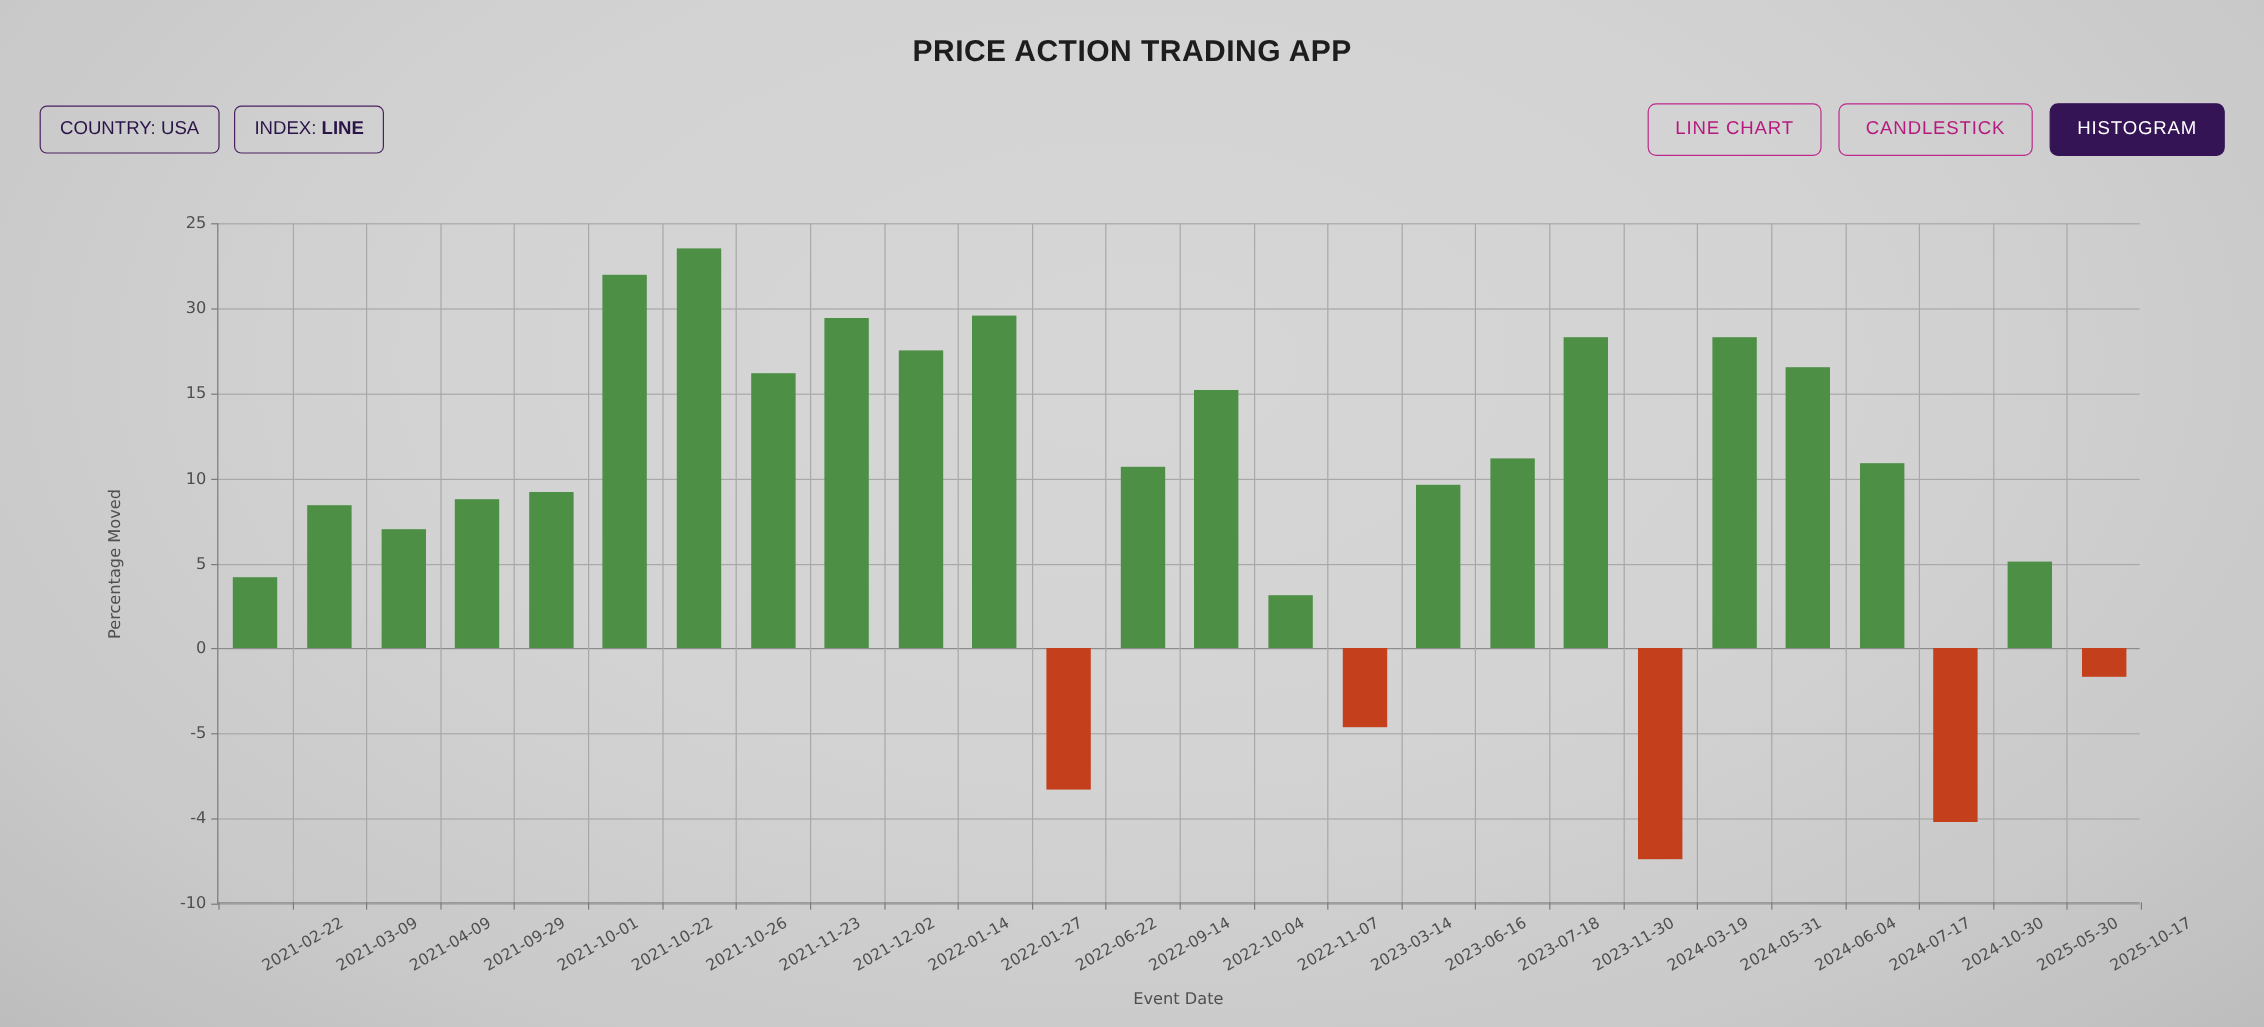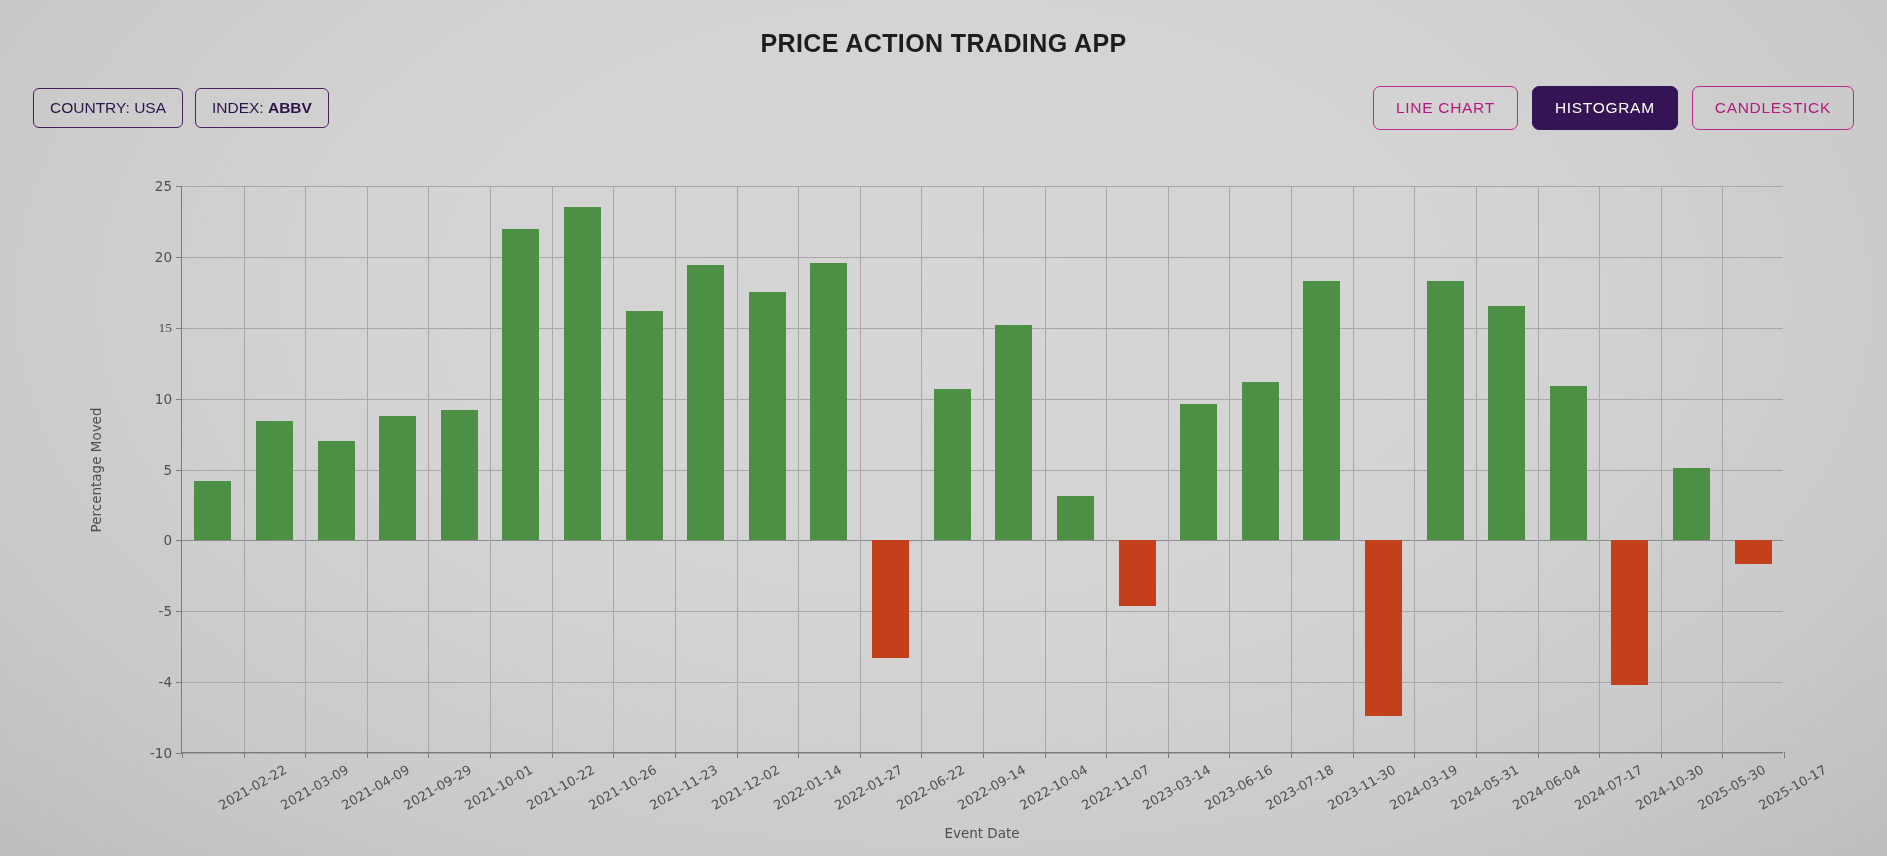--- a/index.html
+++ b/index.html
@@ -171,42 +171,42 @@
   }
 </style>
 </head>
 <body>
 
 <div id="app-title">PRICE ACTION TRADING APP</div>
 
 <div id="toolbar">
   <div id="info-chips">
       <div class="chip"><span>COUNTRY: </span><span>USA</span></div>
-      <div class="chip"><span>INDEX: </span><b>ABBV</b></div>
+      <div class="chip"><span>INDEX: </span><b>LINE</b></div>
     </div>
   <div id="view-buttons">
       <div class="view-btn"><span>LINE CHART</span></div>
+      <div class="view-btn"><span>CANDLESTICK</span></div>
       <div class="view-btn active"><span>HISTOGRAM</span></div>
-      <div class="view-btn"><span>CANDLESTICK</span></div>
     </div>
 </div>
 
 <div id="chart-area">
   <div id="ylabel">Percentage Moved</div>
   <div id="xlabel">Event Date</div>
   <div id="plot">
       <div class="hgrid" style="top: 0px;"></div>
       <div class="ytickmark" style="top: 0px;"></div>
       <div class="ytick" style="top: 0px;">25</div>
       <div class="hgrid" style="top: 70.875px;"></div>
       <div class="ytickmark" style="top: 70.875px;"></div>
-      <div class="ytick" style="top: 70.875px;">20</div>
+      <div class="ytick" style="top: 70.875px;">30</div>
       <div class="hgrid" style="top: 141.75px;"></div>
       <div class="ytickmark" style="top: 141.75px;"></div>
-      <div class="ytick" style="top: 141.75px; font-family: Liberation Serif, serif;">15</div>
+      <div class="ytick" style="top: 141.75px;">15</div>
       <div class="hgrid" style="top: 212.625px;"></div>
       <div class="ytickmark" style="top: 212.625px;"></div>
       <div class="ytick" style="top: 212.625px;">10</div>
       <div class="hgrid" style="top: 283.5px;"></div>
       <div class="ytickmark" style="top: 283.5px;"></div>
       <div class="ytick" style="top: 283.5px;">5</div>
       <div class="hgrid zero" style="top: 354.375px;"></div>
       <div class="ytickmark" style="top: 354.375px;"></div>
       <div class="ytick" style="top: 354.375px;">0</div>
       <div class="hgrid" style="top: 425.25px;"></div>

